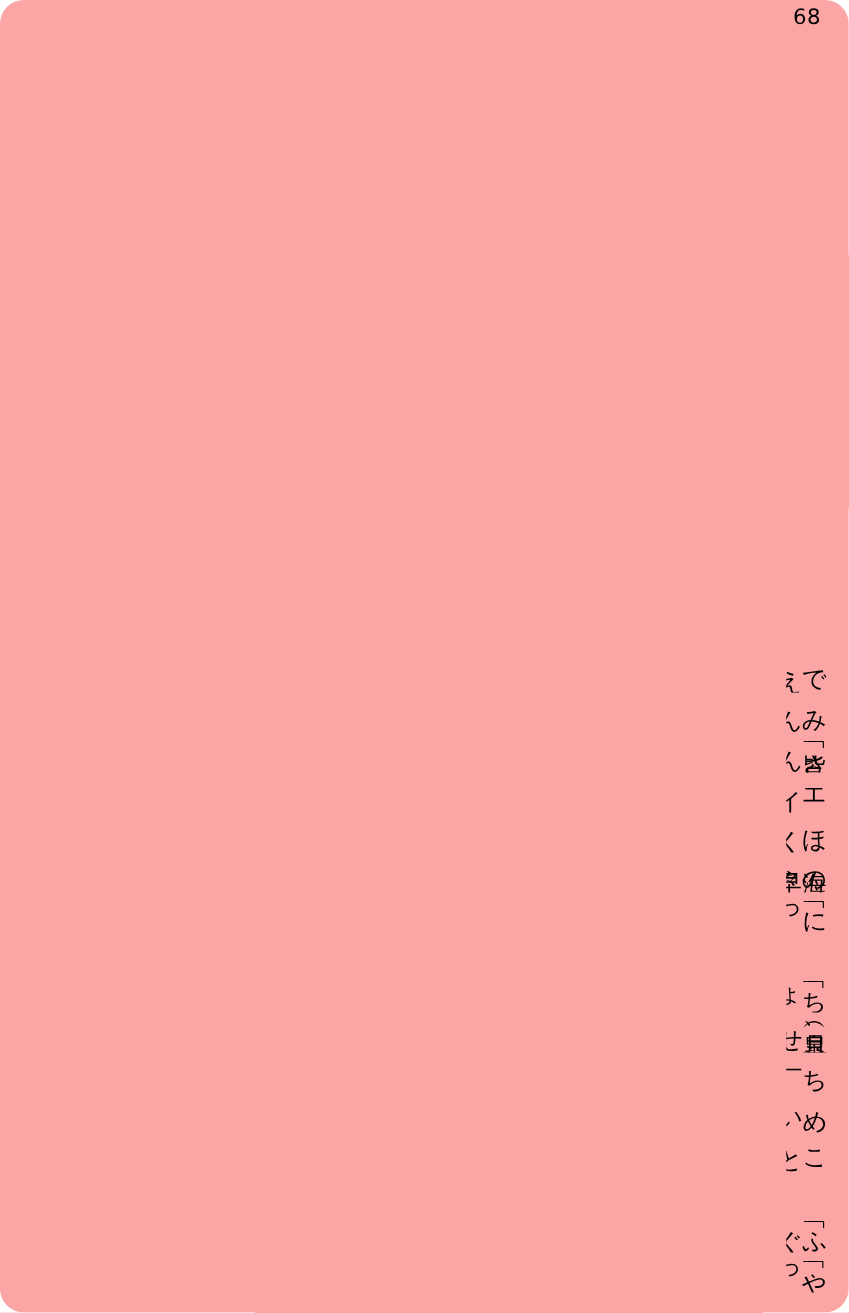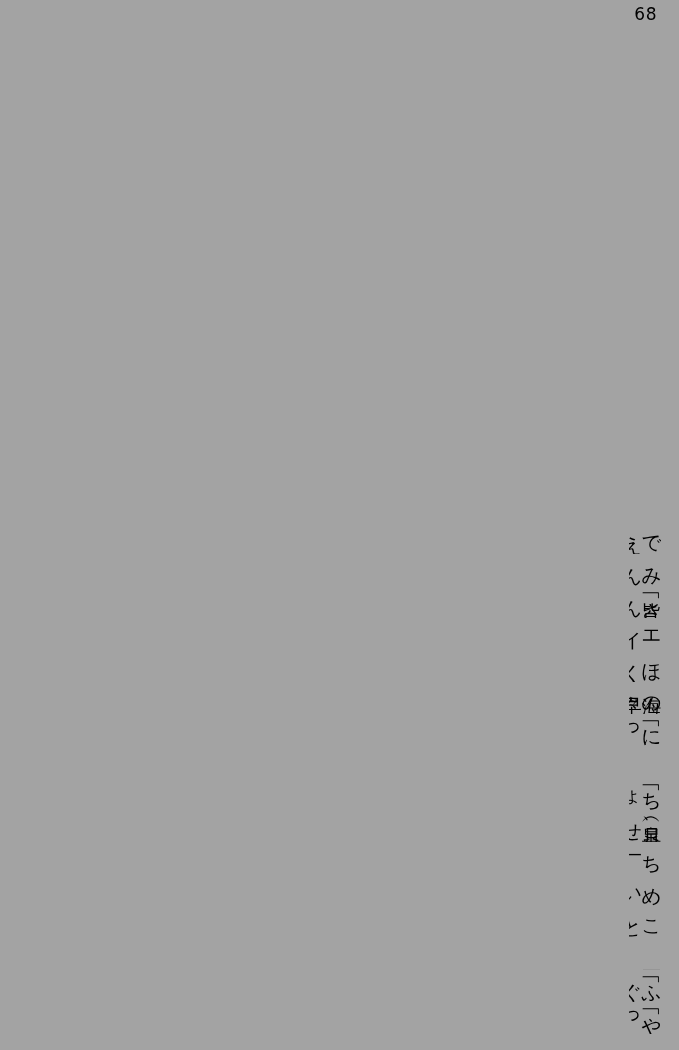--- a/index.html
+++ b/index.html
@@ -8,23 +8,24 @@
     background: #ffffff;
   }
   body {
     font-family: "DejaVu Serif", "Liberation Serif", serif;
     color: #000000;
   }
   #page {
     position: relative;
     width: 679px;
     height: 1050px;
-    background: #a3a3a3;
+    background: #fca5a5;
     overflow: hidden;
     box-sizing: border-box;
+    border-radius: 19px;
   }
   #page-number {
     position: absolute;
     top: 6px;
     right: 22px;
     font-size: 17px;
     font-family: "DejaVu Sans", "Liberation Sans", sans-serif;
     letter-spacing: 0.5px;
     line-height: 1;
   }

